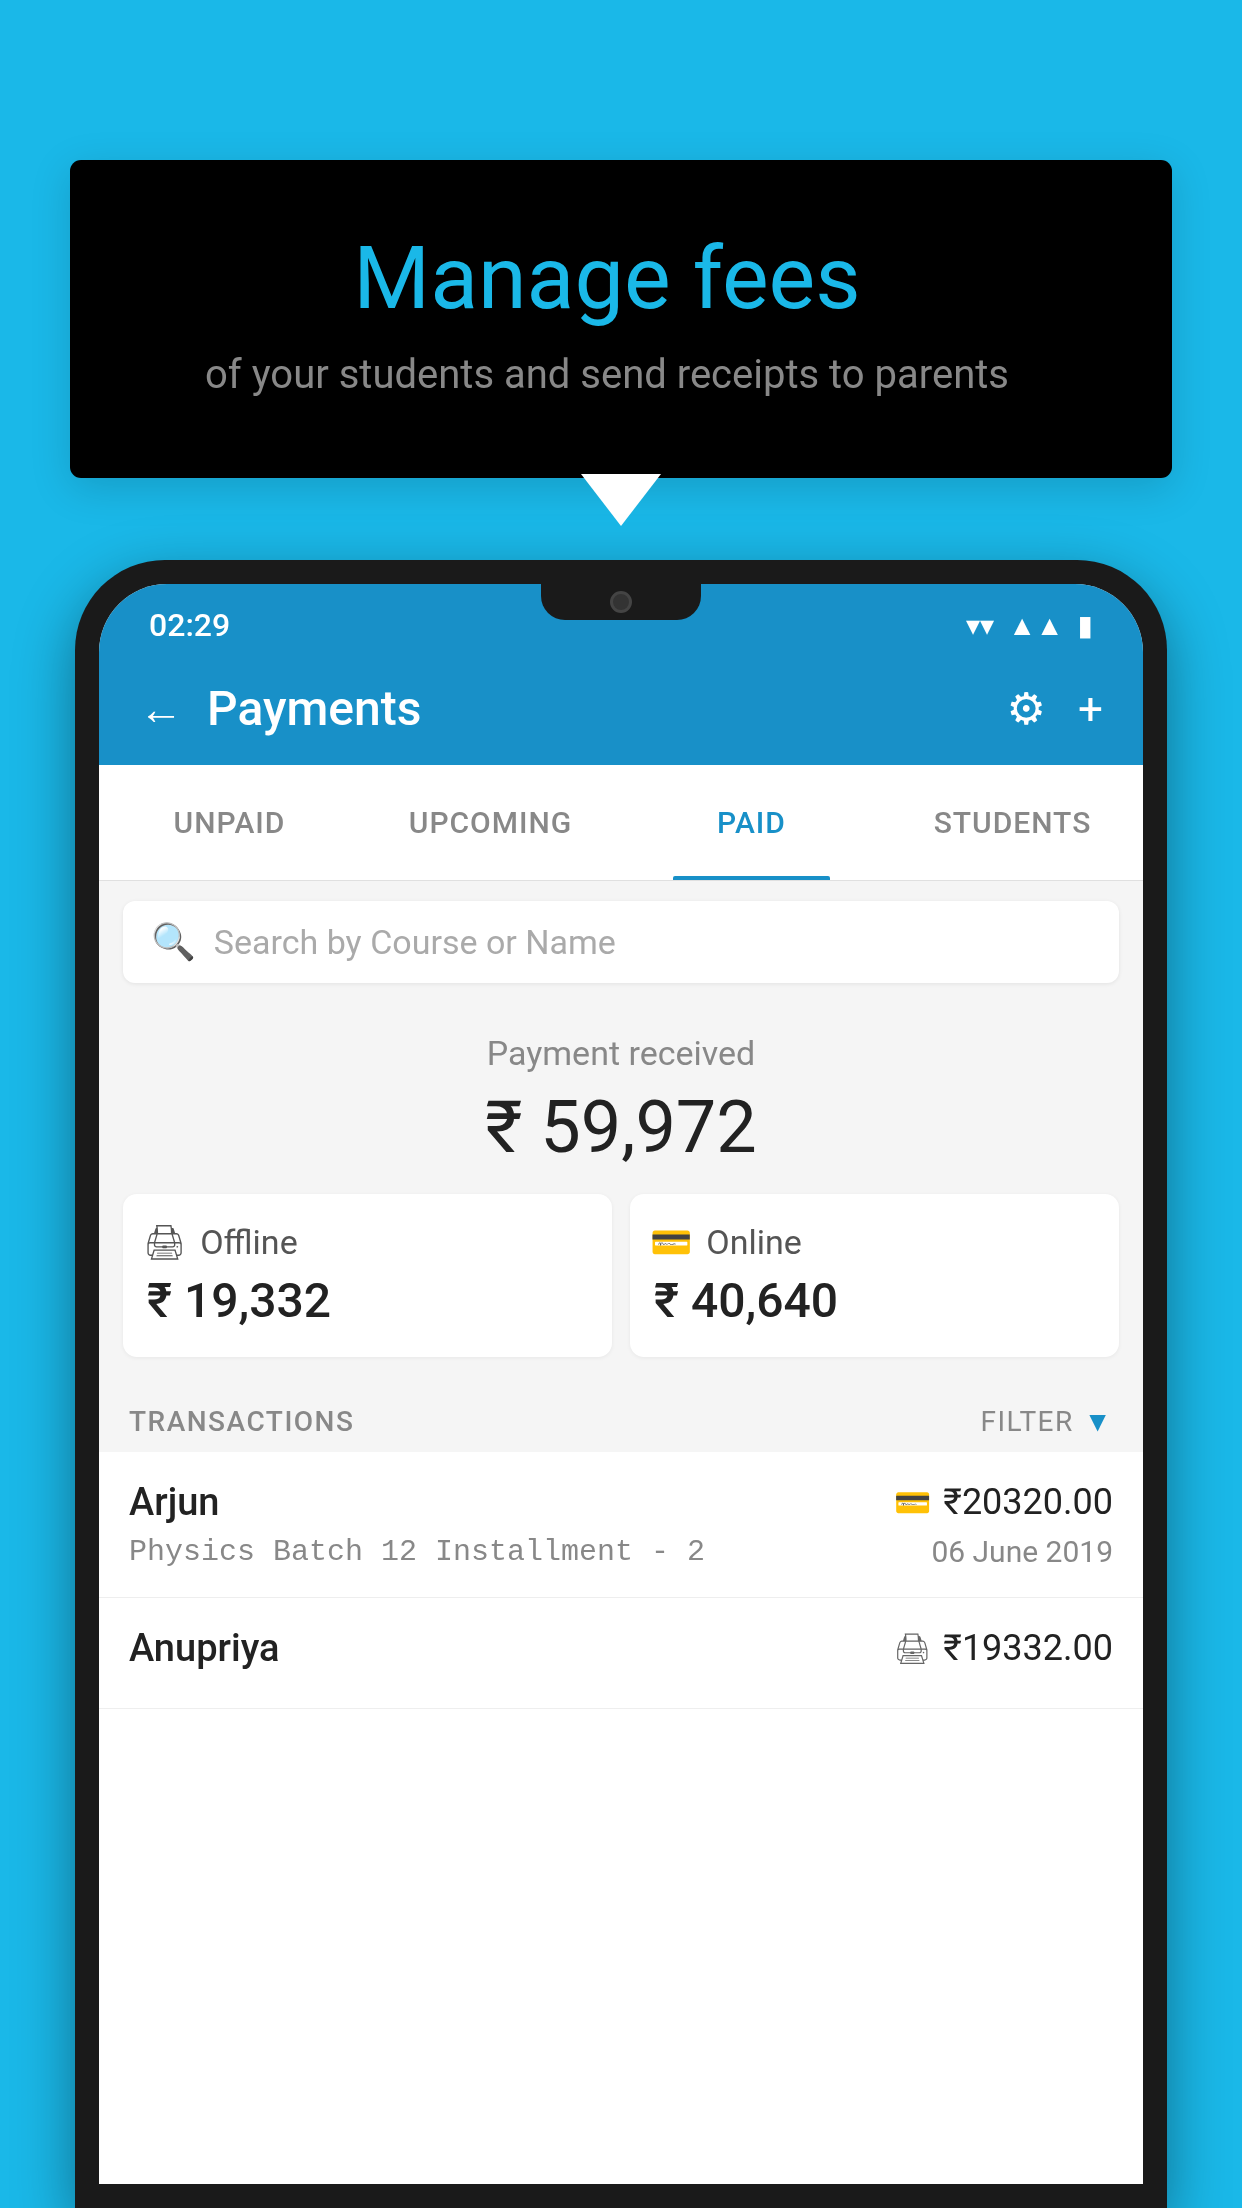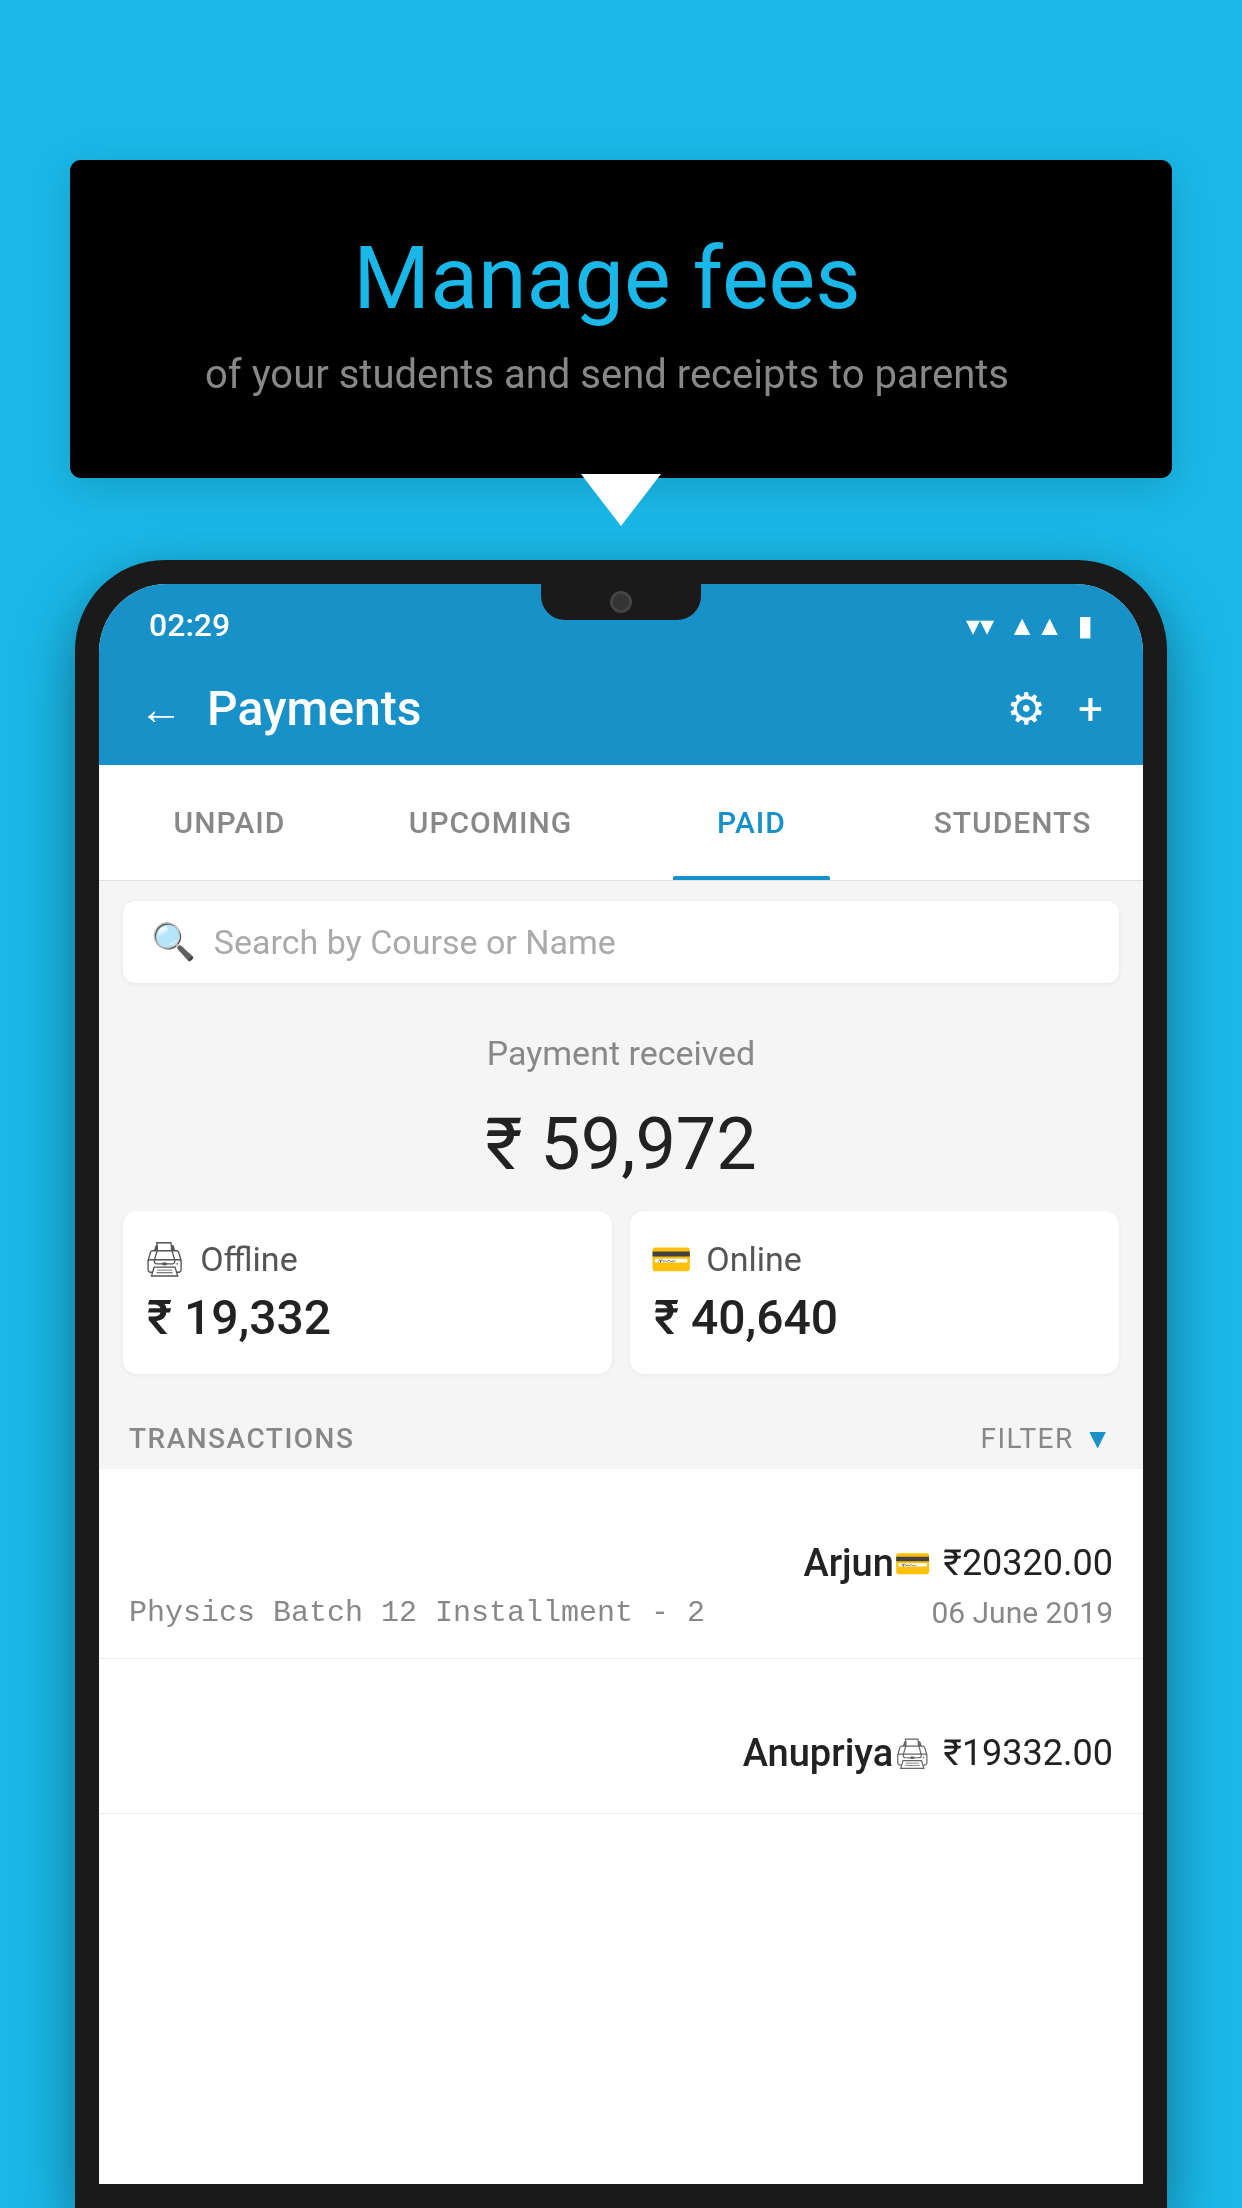--- a/index.html
+++ b/index.html
@@ -214,21 +214,21 @@
     
     .payment-received-section {
       background: #f5f5f5;
       padding: 30px 24px 24px 24px;
       text-align: center;
       flex-shrink: 0;
     }
     .payment-label {
       font-size: 34px;
       color: #888888;
-      margin-bottom: 29px;
+      margin-bottom: 12px;
     }
     .payment-amount {
       font-size: 72px;
       color: #222222;
       font-weight: 400;
       margin-bottom: 24px;
     }
     .payment-cards {
       display: flex;
       gap: 18px;
@@ -298,24 +298,23 @@
       flex: 1;
       background: #ffffff;
       overflow: hidden;
     }
     .transaction-item {
       padding: 28px 30px;
       border-bottom: 1px solid #eeeeee;
     }
     .transaction-row {
       display: flex;
-      justify-content: flex-end;
+      justify-content: space-between;
       align-items: center;
       margin-bottom: 10px;
-      margin-top: 44px;
     }
     .transaction-name {
       font-size: 38px;
       color: #222222;
       font-weight: 500;
     }
     .transaction-amount-wrap {
       display: flex;
       align-items: center;
       gap: 12px;

